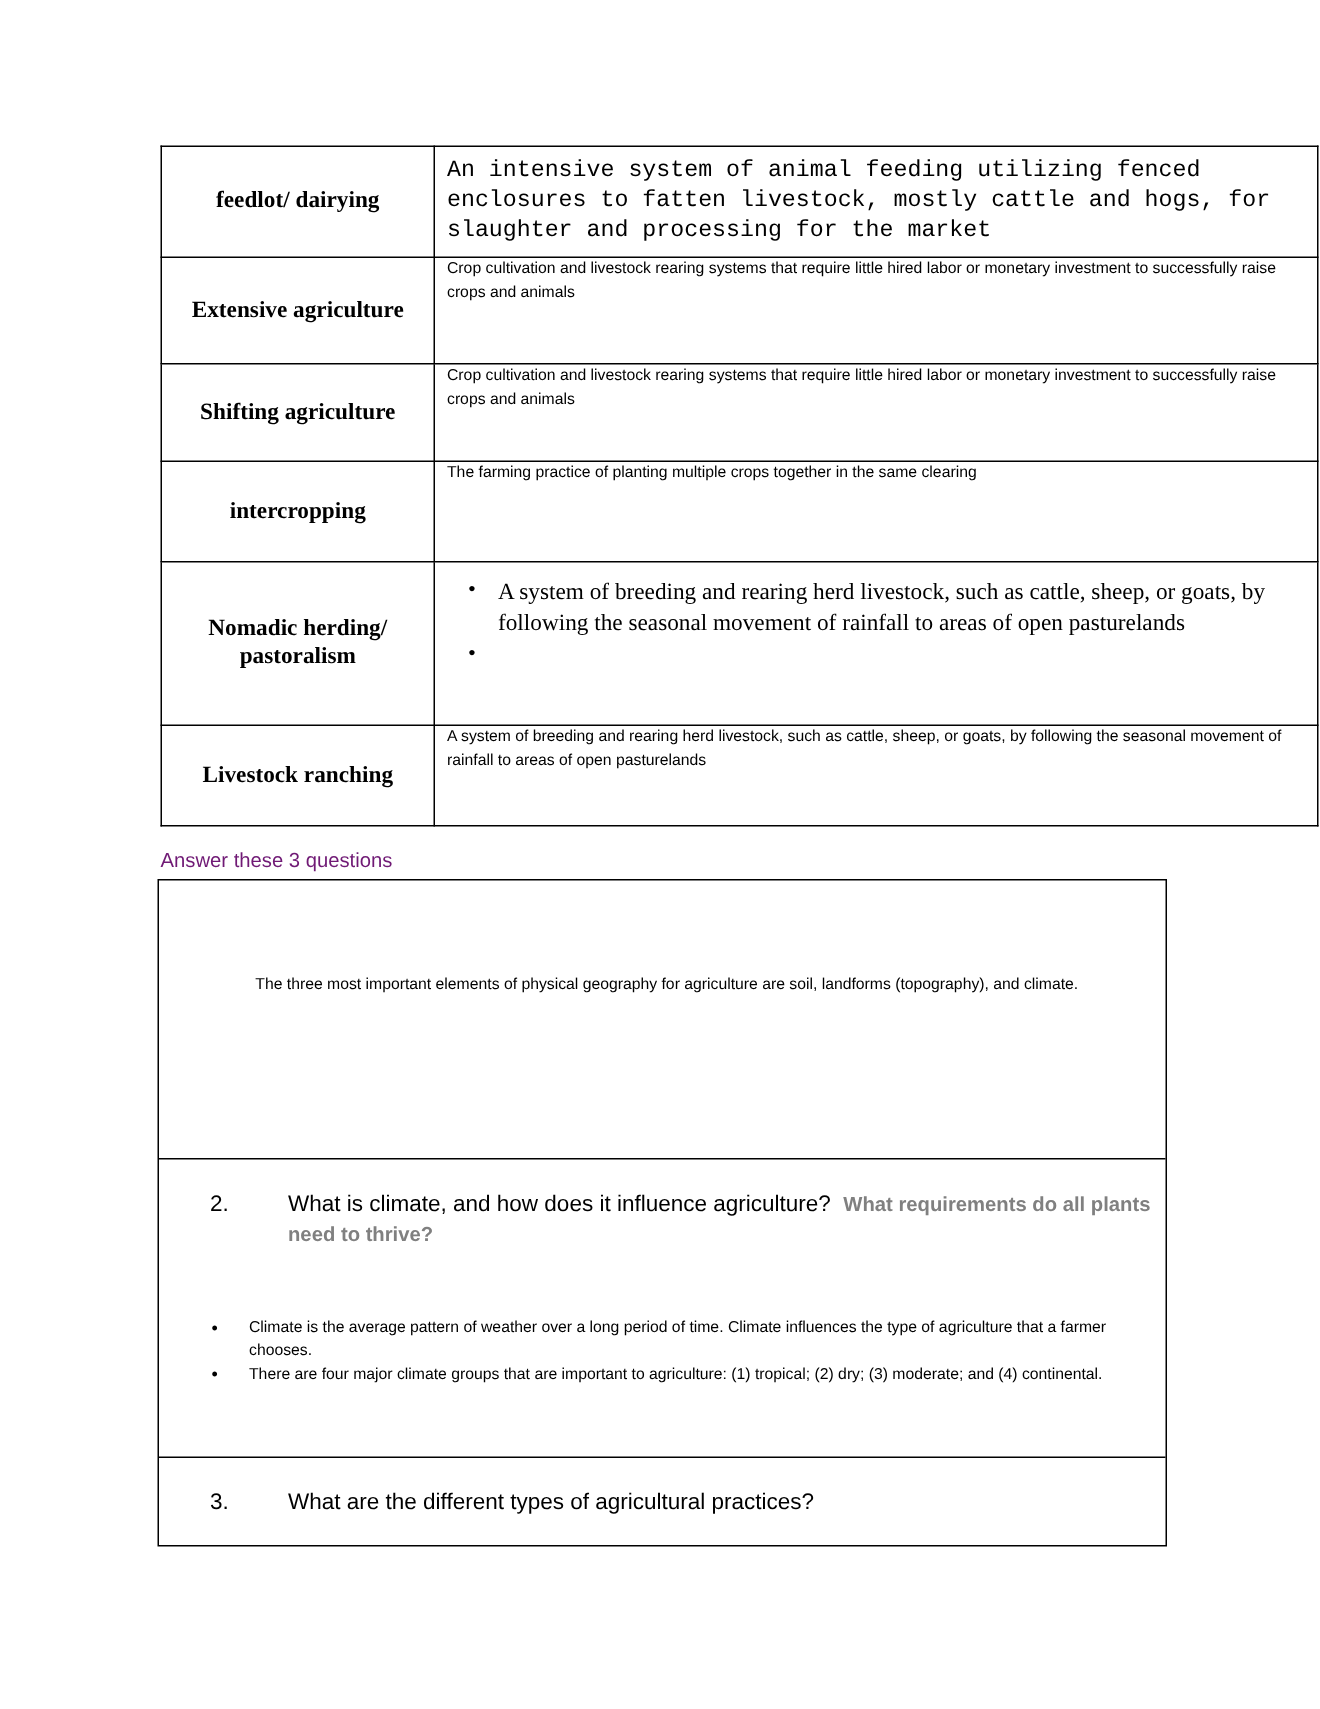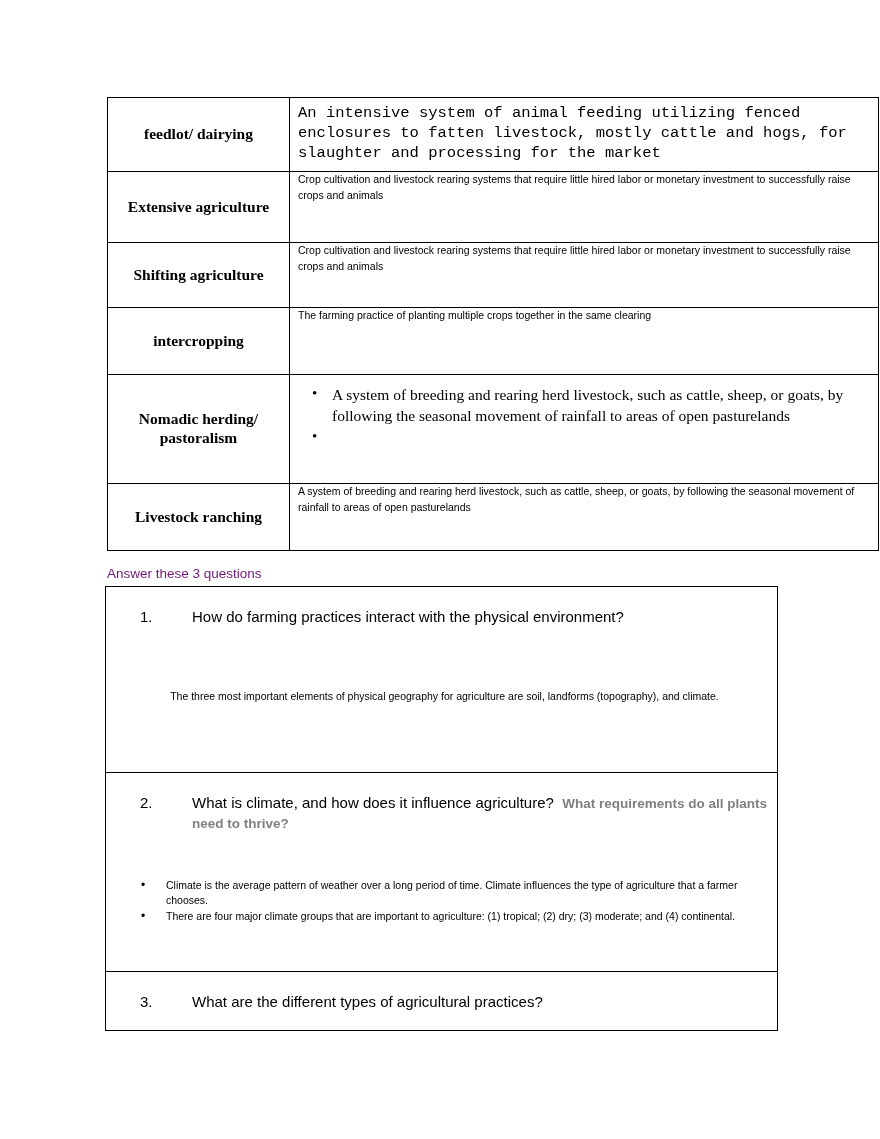--- a/index.html
+++ b/index.html
@@ -198,23 +198,20 @@
         <td class="def-sans">A system of breeding and rearing herd livestock, such as cattle, sheep, or goats, by following the seasonal movement of rainfall to areas of open pasturelands</td>
       </tr>
     </tbody>
   </table>
 
   <div class="answer-heading">Answer these 3 questions</div>
 
   <div class="qbox">
 
     <div class="q-section q-1">
-      <div class="q-line">
-        <span class="q-num">1.</span><span>How do farming practices interact with the physical environment?</span>
-      </div>
       <div class="q-answer-plain">The three most important elements of physical geography for agriculture are soil, landforms (topography), and climate.</div>
     </div>
 
     <div class="q-section q-2">
       <div class="q-line">
         <span class="q-num">2.</span><span>What is climate, and how does it influence agriculture?</span>&nbsp; <span class="q-extra">What requirements do all plants need to thrive?</span>
       </div>
       <ul class="q-answer-list">
         <li>Climate is the average pattern of weather over a long period of time. Climate influences the type of agriculture that a farmer chooses.</li>
         <li>There are four major climate groups that are important to agriculture: (1) tropical; (2) dry; (3) moderate; and (4) continental.</li>

